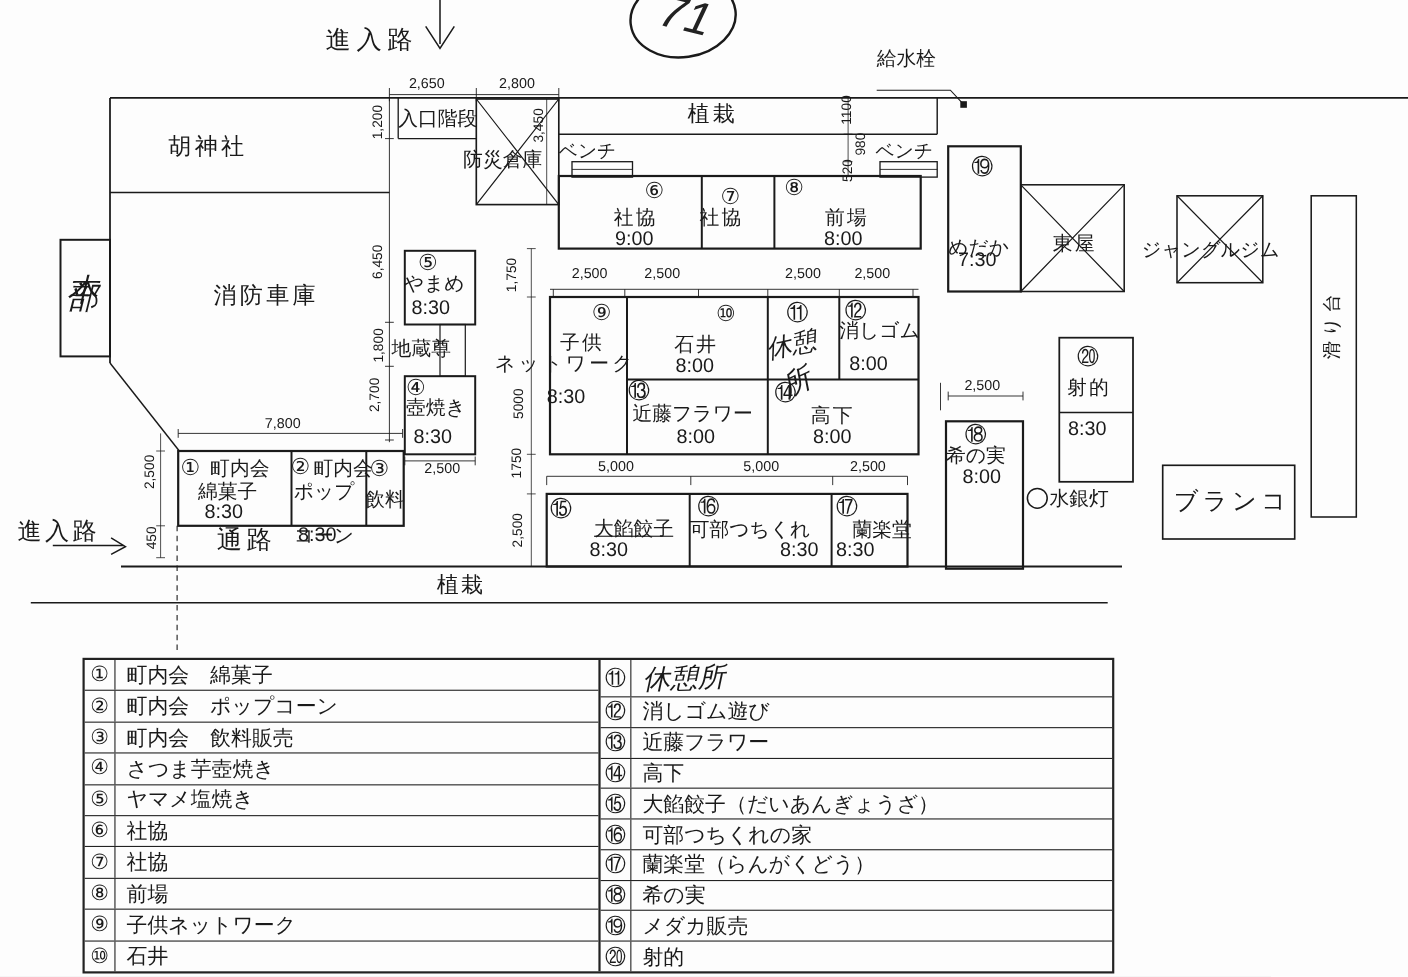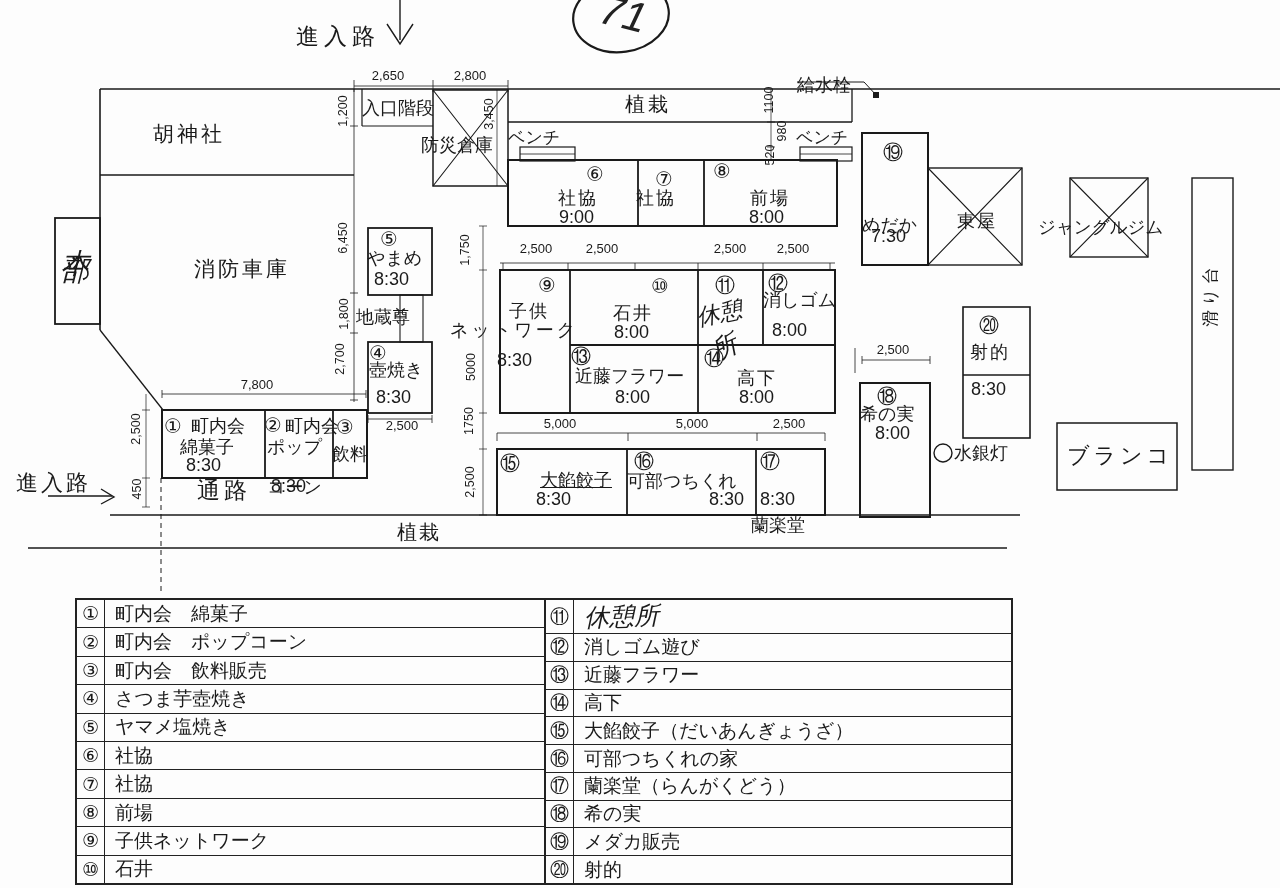--- a/index.html
+++ b/index.html
@@ -116,21 +116,21 @@
 
     <circle cx="943" cy="453" r="9" stroke-width="1.4"></circle>
 
     <rect x="1057" y="423" width="120" height="67" stroke-width="1.5"></rect>
   </svg>
 
   <div class="L scribble" style="left:600px;top:-8px;">71</div>
   <div class="L" style="left:296px;top:24px;font-size:23px;letter-spacing:5px;">進入路</div>
   <div class="L hd" style="left:388px;top:76px;">2,650</div>
   <div class="L hd" style="left:470px;top:76px;">2,800</div>
-  <div class="L" style="left:797px;top:76px;font-size:18px;">給水栓</div>
+  <div class="L" style="left:797px;top:44px;font-size:18px;">給水栓</div>
   <div class="L" style="left:625px;top:94px;font-size:20px;letter-spacing:3px;">植栽</div>
   <div class="L vd" style="left:344px;top:111px;">1,200</div>
   <div class="L big" style="left:153px;top:123px;">胡神社</div>
   <div class="L t" style="left:362px;top:99px;">入口階段</div>
   <div class="L t" style="left:421px;top:136px;">防災倉庫</div>
   <div class="L vd" style="left:490px;top:114px;">3,450</div>
   <div class="L" style="left:508px;top:129px;font-size:17px;">ベンチ</div>
   <div class="L" style="left:796px;top:129px;font-size:17px;">ベンチ</div>
   <div class="L vd" style="left:770px;top:100px;">1100</div>
   <div class="L vd" style="left:783px;top:131px;">980</div>
@@ -220,21 +220,21 @@
   <div class="L hd" style="left:692px;top:424px;">5,000</div>
   <div class="L hd" style="left:789px;top:424px;">2,500</div>
 
   <div class="L n" style="left:500px;top:453px;">⑮</div>
   <div class="L t" style="left:540px;top:471px;text-decoration:underline;">大餡餃子</div>
   <div class="L t" style="left:536px;top:490px;">8:30</div>
   <div class="L n" style="left:634px;top:451px;">⑯</div>
   <div class="L t" style="left:627px;top:472px;">可部つちくれ</div>
   <div class="L t" style="left:709px;top:490px;">8:30</div>
   <div class="L n" style="left:760px;top:451px;">⑰</div>
-  <div class="L t" style="left:751px;top:472px;margin-top:44px;">蘭楽堂</div>
+  <div class="L t" style="left:775px;top:472px;">蘭楽堂</div>
   <div class="L t" style="left:760px;top:490px;">8:30</div>
 
   <div class="L hd" style="left:893px;top:350px;">2,500</div>
   <div class="L n" style="left:877px;top:386px;">⑱</div>
   <div class="L t" style="left:860px;top:405px;">希の実</div>
   <div class="L t" style="left:875px;top:424px;">8:00</div>
   <div class="L n" style="left:979px;top:315px;">⑳</div>
   <div class="L t" style="left:970px;top:343px;letter-spacing:2px;">射的</div>
   <div class="L t" style="left:971px;top:380px;">8:30</div>
   <div class="L t" style="left:954px;top:444px;">水銀灯</div>

